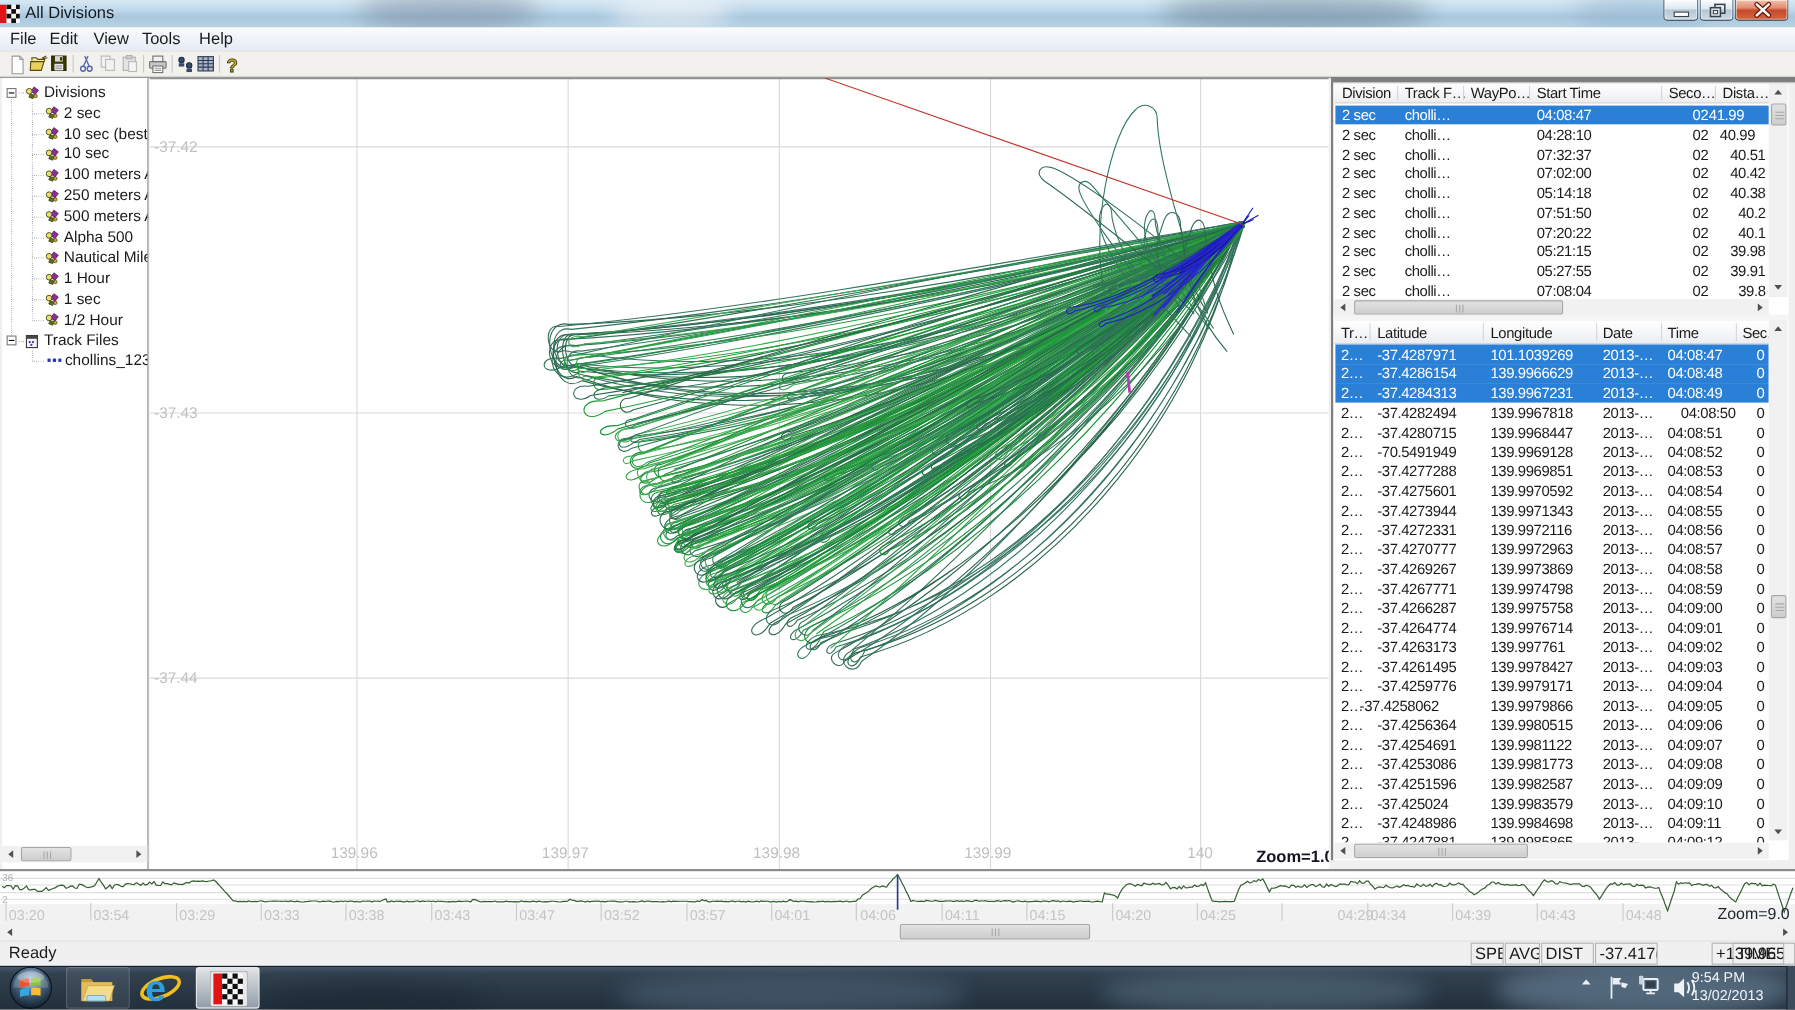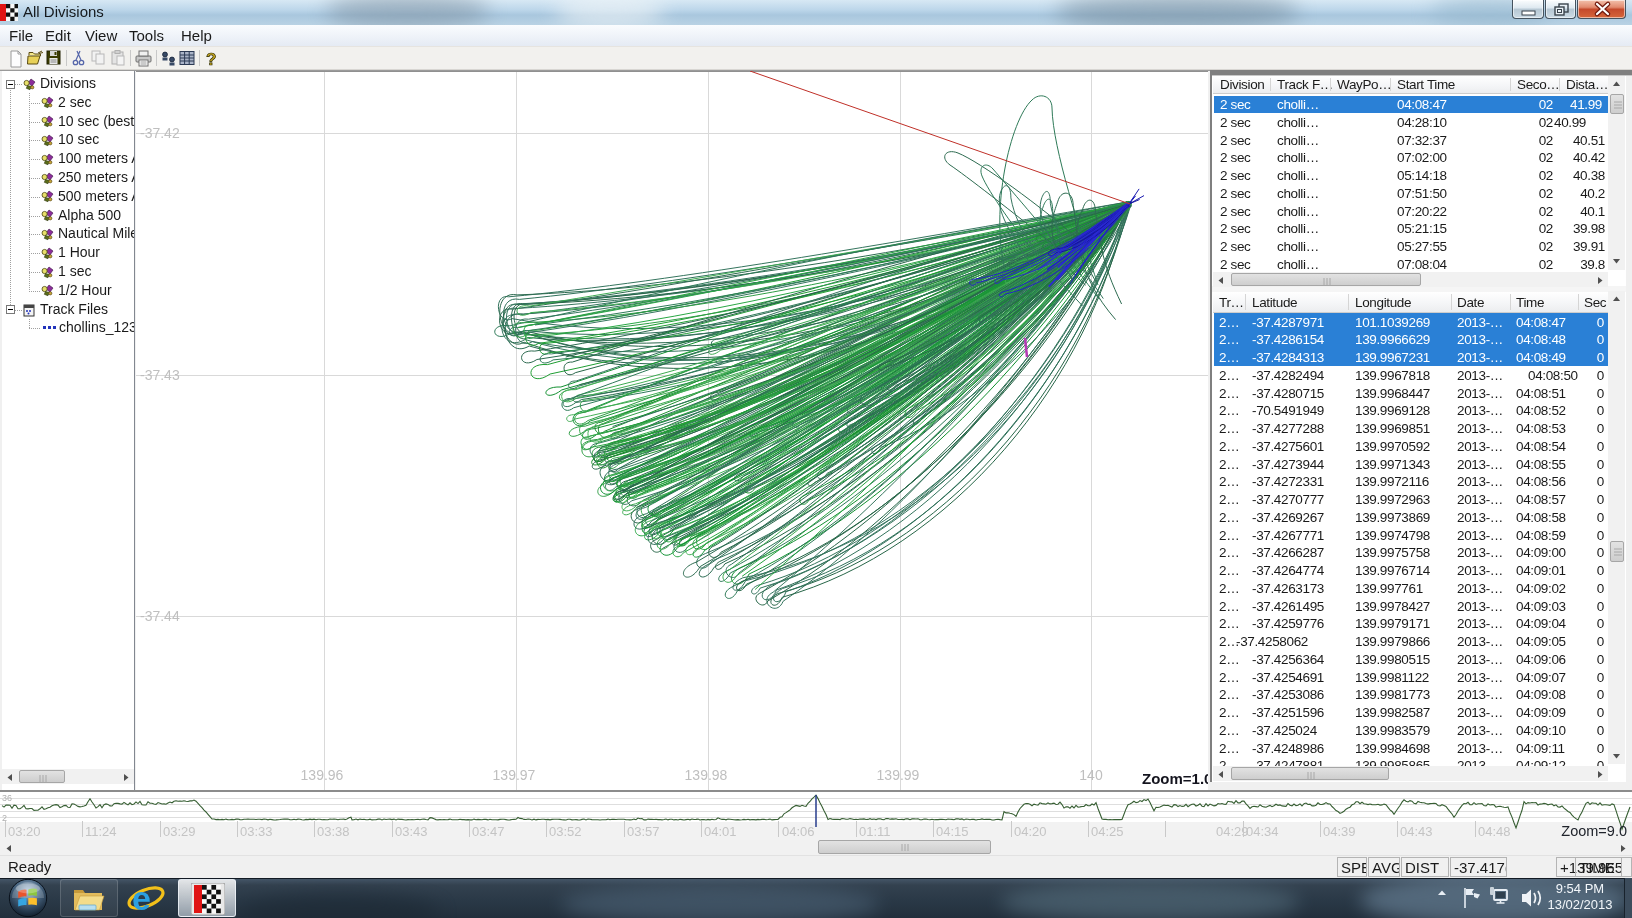--- a/index.html
+++ b/index.html
@@ -61,21 +61,21 @@
 
 #statusbar { position:absolute; left:0; top:855px; width:1632px; height:23px; background:#f0f0f0;
   border-top:1px solid #e2e2e2; }
 #statusbar .fld { position:absolute; top:1px; height:20px; border:1px solid #b4b4b4;
   font-size:15px; color:#1a1a1a; padding:1px 0 0 3px; overflow:hidden; white-space:nowrap; }
 
 #taskbar { position:absolute; left:0; top:878px; width:1632px; height:40px;
   background:linear-gradient(180deg,#47596b 0%,#33414f 18%,#2a3947 55%,#222f3c 100%); overflow:hidden; }
 #taskbar .blob { position:absolute; filter:blur(9px); border-radius:50%; }
 .taskbtn { position:absolute; top:1px; height:38px; border-radius:3px; }
-#clock { position:absolute; right:10px; top:3px; width:84px; text-align:center; color:#f2f6fa;
+#clock { position:absolute; right:10px; top:3px; width:84px; text-align:left; color:#f2f6fa;
   font-size:13px; line-height:16px; }
 </style></head>
 <body>
 
 <div id="titlebar">
   <div class="blob" style="left:325px;top:-8px;width:165px;height:38px;background:#6e7f8e;opacity:.42"></div>
   <div class="blob" style="left:555px;top:-8px;width:110px;height:36px;background:#f2f6f8;opacity:.6"></div>
   <div class="blob" style="left:1055px;top:-8px;width:245px;height:40px;background:#5f7484;opacity:.42"></div>
   <div class="blob" style="left:1430px;top:-4px;width:120px;height:32px;background:#8fb2c8;opacity:.5"></div>
   <svg style="position:absolute;left:0;top:4px" width="18" height="17" viewBox="0 0 18 17">
@@ -565,28 +565,28 @@
     <i style="left:117px"></i>
     <i style="left:177px"></i>
   <i style="left:297px"></i>
     <i style="left:346px"></i>
 </div>
 <div class="trow sel" style="top:95.5px;left:1214px;width:394px;height:17.75px">
     <span style="left:6px">2 sec</span>
     <span style="left:63px">cholli…</span>
     <span style="left:183px">04:08:47</span>
     <span style="left:297px;width:42px;text-align:right">02</span>
-    <span style="left:356px;width:51px;text-align:left">41.99</span>
+    <span style="left:330px;width:51px;text-align:center">41.99</span>
   </div>
 <div class="trow" style="top:113.2px;left:1214px;width:394px;height:17.75px">
     <span style="left:6px">2 sec</span>
     <span style="left:63px">cholli…</span>
     <span style="left:183px">04:28:10</span>
     <span style="left:297px;width:42px;text-align:right">02</span>
-    <span style="left:340px;width:51px;text-align:left">40.99</span>
+    <span style="left:340px;width:51px;text-align:center">40.99</span>
   </div>
 <div class="trow" style="top:131.0px;left:1214px;width:394px;height:17.75px">
     <span style="left:6px">2 sec</span>
     <span style="left:63px">cholli…</span>
     <span style="left:183px">07:32:37</span>
     <span style="left:297px;width:42px;text-align:right">02</span>
     <span style="left:340px;width:51px;text-align:right">40.51</span>
   </div>
 <div class="trow" style="top:148.8px;left:1214px;width:394px;height:17.75px">
     <span style="left:6px">2 sec</span>
@@ -937,41 +937,41 @@
         <line x1="0" y1="25.5" x2="1632" y2="25.5"></line>
       </g>
     <text x="2" y="9" font-size="9" fill="#b0b0b0">36</text>
     <text x="2" y="29" font-size="9" fill="#b0b0b0">2</text>
     <polyline points="2,13.6 4,15.1 6,13.0 8,13.1 10,13.2 12,16.3 14,13.2 16,13.4 18,16.8 20,16.7 22,15.4 24,13.4 26,16.7 28,16.9 30,16.5 32,16.5 34,18.4 36,18.3 38,18.3 40,16.8 42,14.9 44,17.4 46,16.8 48,15.7 50,15.2 52,13.8 54,13.0 56,12.6 58,13.1 60,15.5 62,14.8 64,13.6 66,13.4 68,15.3 70,15.5 72,11.9 74,12.0 76,13.1 78,14.4 80,14.9 82,14.5 84,14.0 86,13.2 88,9.8 90,6.8 92,10.0 94,12.7 96,16.0 98,14.6 100,12.6 102,15.8 104,12.8 106,11.9 108,12.4 110,13.9 112,14.0 114,11.7 116,11.3 118,11.4 120,11.9 122,12.1 124,10.4 126,11.7 128,12.9 130,10.8 132,12.7 134,12.0 136,9.9 138,11.6 140,9.4 142,12.7 144,13.0 146,13.0 148,9.8 150,11.3 152,11.3 154,12.0 156,12.4 158,10.6 160,11.3 162,12.0 164,11.9 166,12.2 168,11.1 170,10.1 172,10.8 174,9.2 176,8.8 178,9.3 180,9.0 182,9.3 184,8.8 186,9.2 188,9.5 190,8.9 192,8.9 194,8.0 196,9.2 198,11.4 200,13.6 202,15.7 204,18.1 206,20.0 208,22.3 210,24.7 212,27.0 214,27.0 216,27.6 218,27.4 220,27.7 222,27.4 224,27.8 226,27.1 228,27.7 230,27.7 232,27.4 234,27.7 236,27.1 238,27.0 240,27.6 242,27.8 244,27.3 246,27.3 248,27.1 250,27.2 252,27.2 254,27.3 256,27.5 258,27.3 260,27.2 262,27.6 264,27.0 266,27.3 268,27.9 270,27.3 272,27.6 274,28.0 276,27.9 278,27.7 280,27.5 282,27.2 284,27.1 286,27.1 288,27.1 290,27.8 292,27.7 294,27.2 296,27.7 298,27.1 300,27.2 302,27.8 304,28.0 306,27.4 308,27.6 310,27.1 312,27.6 314,27.1 316,27.7 318,27.2 320,27.2 322,27.8 324,27.5 326,27.8 328,27.8 330,27.1 332,27.3 334,27.1 336,27.2 338,27.8 340,27.2 342,27.3 344,27.1 345,27.7 347,26.9 349,25.8 351,25.2 352,27.9 354,27.8 356,27.0 358,27.8 360,27.1 362,27.5 364,27.2 366,27.8 368,27.8 370,27.2 372,27.9 374,27.7 376,27.7 378,27.1 380,27.0 382,27.9 384,27.0 386,27.5 388,27.3 390,27.1 392,27.6 394,27.1 396,27.9 398,27.1 400,27.4 402,27.4 404,27.7 406,28.0 408,27.6 410,27.8 412,27.5 414,27.8 416,27.5 418,27.3 420,27.7 422,27.3 424,27.1 426,27.5 428,27.8 430,25.6 432,25.9 434,26.7 436,27.6 438,27.9 440,27.5 442,27.7 444,27.6 446,27.7 448,27.6 450,27.1 452,27.8 454,27.8 456,27.8 458,27.8 460,27.2 462,27.6 464,27.6 466,27.9 468,27.6 470,27.9 472,27.9 474,27.1 476,27.7 478,27.4 480,27.6 482,27.8 484,27.3 486,27.4 488,27.9 490,27.2 492,27.7 494,27.8 496,27.7 498,27.9 500,27.4 502,27.3 504,27.3 506,27.6 508,28.0 510,27.9 512,27.5 514,27.4 516,27.3 518,25.5 520,26.4 522,26.6 524,27.4 526,27.5 528,27.0 530,27.3 532,28.0 534,27.2 536,27.9 538,27.4 540,27.5 542,27.2 544,27.2 546,27.6 548,27.4 550,27.9 552,27.4 554,27.3 556,27.2 558,27.2 560,27.4 562,27.8 564,27.9 566,28.0 568,27.3 570,27.3 572,27.9 574,27.8 576,27.6 578,27.9 580,28.0 582,27.4 584,27.0 586,27.9 588,27.1 590,27.2 592,27.6 594,27.7 596,27.7 598,27.7 600,28.0 602,27.7 604,27.8 606,27.7 608,27.1 610,27.8 612,27.3 614,27.4 616,27.5 618,27.3 620,27.3 622,27.3 624,27.3 626,27.7 628,27.7 630,27.9 632,27.8 634,27.1 636,27.7 638,26.0 640,26.7 642,26.6 644,27.9 646,27.9 648,27.1 650,27.4 652,27.3 654,27.5 656,27.2 658,27.6 660,27.5 662,27.9 664,27.5 666,27.0 668,27.9 670,27.3 672,27.2 674,27.9 676,27.5 678,28.0 680,27.2 682,27.6 684,28.0 686,27.6 688,27.2 690,27.8 692,27.0 694,27.5 696,27.4 698,27.1 700,28.0 702,27.6 704,27.5 706,28.0 708,27.4 710,27.9 712,27.3 714,27.8 716,27.5 718,25.8 720,26.7 722,27.4 724,27.2 726,27.8 728,27.1 730,27.3 732,27.5 734,27.7 736,27.9 738,27.6 740,28.0 742,27.8 744,27.4 746,27.7 748,27.3 750,27.9 752,27.5 754,27.6 756,27.9 758,27.4 760,27.7 762,27.4 764,27.3 766,27.8 768,27.5 770,27.1 772,27.9 774,27.6 776,27.5 778,27.4 780,25.3 782,24.8 784,21.8 786,20.6 788,19.3 790,17.9 792,15.8 794,14.5 796,13.4 798,13.9 800,14.4 802,13.3 804,14.0 806,14.4 808,11.3 810,9.5 812,6.8 814,5.2 816,3.2 818,6.6 820,10.8 822,14.4 824,18.8 826,22.6 828,27.5 830,26.5 832,27.1 834,27.4 836,27.4 838,27.3 840,27.6 842,26.6 844,26.7 846,27.3 848,27.3 850,26.6 852,27.0 854,27.5 856,27.4 858,27.5 860,27.0 862,27.1 864,26.9 866,27.5 868,27.4 870,26.7 872,27.4 874,27.0 876,27.6 878,26.9 880,26.8 882,27.4 884,27.7 886,26.6 888,26.6 890,27.3 892,26.9 894,27.1 896,26.8 898,27.5 900,27.5 902,27.4 904,27.6 906,26.8 908,26.9 910,27.7 912,26.9 914,26.8 916,27.0 918,26.7 920,27.8 922,27.8 924,27.1 926,27.0 928,27.5 930,27.7 932,27.2 934,27.8 936,27.6 938,27.6 940,27.4 942,27.3 944,27.5 946,27.8 948,27.1 950,27.2 952,27.4 954,27.8 956,26.9 958,26.8 960,27.4 962,26.9 964,27.9 966,27.1 968,27.3 970,27.7 972,27.3 974,27.4 976,28.0 978,27.5 980,27.5 982,26.9 984,27.5 986,27.4 988,27.4 990,27.2 992,28.0 994,28.0 996,27.5 998,27.2 1000,27.6 1002,27.9 1004,19.7 1006,20.9 1008,20.8 1010,21.3 1012,21.7 1014,22.6 1016,24.4 1018,20.1 1020,16.5 1022,14.3 1024,12.3 1026,11.6 1028,11.6 1030,12.3 1032,13.7 1034,12.1 1036,12.7 1038,13.2 1040,10.8 1042,11.6 1044,11.9 1046,12.2 1048,10.9 1050,11.9 1052,11.6 1054,11.1 1056,12.5 1058,12.2 1060,10.1 1062,12.6 1064,16.1 1066,14.9 1068,14.8 1070,16.2 1072,14.0 1074,16.0 1076,13.3 1078,15.2 1080,14.9 1082,14.5 1084,14.4 1086,12.5 1088,13.8 1090,13.7 1092,12.0 1094,13.1 1096,10.6 1098,16.5 1100,21.8 1102,27.0 1104,27.4 1106,27.4 1108,27.8 1110,27.6 1112,27.7 1114,27.5 1116,27.6 1118,27.6 1120,27.6 1122,27.4 1124,22.2 1126,16.9 1128,12.7 1130,12.0 1132,10.8 1134,9.2 1136,10.6 1138,10.3 1140,8.6 1142,9.5 1144,7.6 1146,8.6 1148,7.0 1150,10.6 1152,14.8 1154,18.8 1156,15.3 1158,15.5 1160,15.0 1162,14.0 1164,13.1 1166,13.5 1168,13.3 1170,14.2 1172,15.1 1174,12.7 1176,12.9 1178,14.6 1180,13.6 1182,14.4 1184,14.2 1186,12.4 1188,14.7 1190,13.2 1192,12.2 1194,12.1 1196,14.0 1198,13.3 1200,11.7 1202,14.2 1204,14.6 1206,11.7 1208,13.9 1210,12.1 1212,13.0 1214,13.9 1216,13.4 1218,11.5 1220,12.0 1222,11.5 1224,12.2 1226,12.4 1228,9.3 1230,9.7 1232,9.9 1234,11.4 1236,8.7 1238,10.9 1240,10.9 1242,9.0 1244,9.1 1246,11.9 1248,13.8 1250,16.4 1252,14.8 1254,14.2 1256,14.6 1258,15.0 1260,12.7 1262,14.2 1264,14.9 1266,15.2 1268,14.3 1270,13.4 1272,14.7 1274,13.8 1276,12.2 1278,13.3 1280,12.9 1282,13.9 1284,14.1 1286,14.4 1288,11.5 1290,13.2 1292,13.8 1294,12.0 1296,13.6 1298,13.3 1300,11.9 1302,14.0 1304,11.7 1306,11.0 1308,12.5 1310,12.2 1312,13.9 1314,13.9 1316,13.2 1318,10.8 1320,12.4 1322,12.5 1324,11.9 1326,10.6 1328,11.9 1330,12.0 1332,14.5 1334,16.3 1336,18.5 1338,19.5 1340,21.4 1342,20.5 1344,19.2 1346,17.2 1348,16.0 1350,15.2 1352,12.8 1354,12.1 1356,9.8 1358,9.8 1360,11.7 1362,10.2 1364,11.7 1366,12.0 1368,12.6 1370,12.0 1372,12.6 1374,12.7 1376,12.7 1378,12.3 1380,13.1 1382,12.9 1384,12.1 1386,12.7 1388,15.3 1390,17.8 1392,19.5 1394,22.2 1396,19.2 1398,16.2 1400,13.5 1402,10.1 1404,7.8 1406,9.3 1408,10.0 1410,8.6 1412,9.2 1414,11.3 1416,11.8 1418,9.5 1420,10.3 1422,10.6 1424,10.8 1426,11.6 1428,12.1 1430,11.6 1432,11.5 1434,11.4 1436,11.5 1438,13.6 1440,14.0 1442,12.7 1444,13.4 1446,14.5 1448,17.2 1450,19.6 1452,22.0 1454,25.3 1456,22.5 1458,19.0 1460,16.1 1462,13.4 1464,11.6 1466,11.7 1468,10.3 1470,12.7 1472,12.6 1474,10.7 1476,12.4 1478,11.7 1480,11.8 1482,11.6 1484,13.6 1486,14.0 1488,11.9 1490,13.0 1492,12.6 1494,12.8 1496,15.2 1498,14.5 1500,14.2 1502,14.8 1504,15.3 1506,15.5 1508,14.9 1510,20.5 1512,25.1 1514,30.8 1516,35.9 1518,30.0 1520,23.9 1522,18.3 1524,9.6 1526,11.9 1528,10.6 1530,11.0 1532,10.5 1534,10.8 1536,10.6 1538,13.1 1540,12.1 1542,12.0 1544,11.4 1546,11.7 1548,12.8 1550,12.2 1552,12.0 1554,13.8 1556,12.8 1558,14.9 1560,15.1 1562,14.0 1564,16.2 1566,17.7 1568,19.5 1570,20.5 1572,23.2 1574,25.1 1576,26.6 1578,27.9 1580,23.4 1582,19.9 1584,15.4 1586,11.3 1588,10.2 1590,12.5 1592,10.8 1594,11.3 1596,11.3 1598,13.1 1600,10.9 1602,13.2 1604,12.7 1606,12.8 1608,13.0 1610,13.4 1612,11.9 1614,12.7 1616,18.7 1618,24.9 1620,30.7 1622,37.2 1624,31.5 1626,25.7 1628,20.2 1630,15.0" fill="none" stroke="#375f33" stroke-width="1.1"></polyline>
     <line x1="816" y1="3" x2="816" y2="35" stroke="#273c8c" stroke-width="1.5"></line>
   </svg>
   <div class="tick" style="left:5px"></div>
     <div class="tlab" style="left:8px">03:20</div>
 <div class="tick" style="left:82px"></div>
-    <div class="tlab" style="left:85px">11:24</div>
+    <div class="tlab" style="left:85px">03:54</div>
 <div class="tick" style="left:160px"></div>
     <div class="tlab" style="left:163px">03:29</div>
 <div class="tick" style="left:237px"></div>
     <div class="tlab" style="left:240px">03:33</div>
 <div class="tick" style="left:314px"></div>
     <div class="tlab" style="left:317px">03:38</div>
 <div class="tick" style="left:392px"></div>
     <div class="tlab" style="left:395px">03:43</div>
 <div class="tick" style="left:469px"></div>
     <div class="tlab" style="left:472px">03:47</div>
 <div class="tick" style="left:546px"></div>
     <div class="tlab" style="left:549px">03:52</div>
 <div class="tick" style="left:624px"></div>
     <div class="tlab" style="left:627px">03:57</div>
 <div class="tick" style="left:701px"></div>
     <div class="tlab" style="left:704px">04:01</div>
 <div class="tick" style="left:778px"></div>
     <div class="tlab" style="left:782px">04:06</div>
 <div class="tick" style="left:856px"></div>
-    <div class="tlab" style="left:859px">01:11</div>
+    <div class="tlab" style="left:859px">04:11</div>
 <div class="tick" style="left:933px"></div>
     <div class="tlab" style="left:936px">04:15</div>
 <div class="tick" style="left:1011px"></div>
     <div class="tlab" style="left:1014px">04:20</div>
 <div class="tick" style="left:1088px"></div>
     <div class="tlab" style="left:1091px">04:25</div>
 <div class="tick" style="left:1165px"></div>
     <div class="tlab" style="left:1216px">04:29</div>
 <div class="tick" style="left:1243px"></div>
     <div class="tlab" style="left:1246px">04:34</div>

